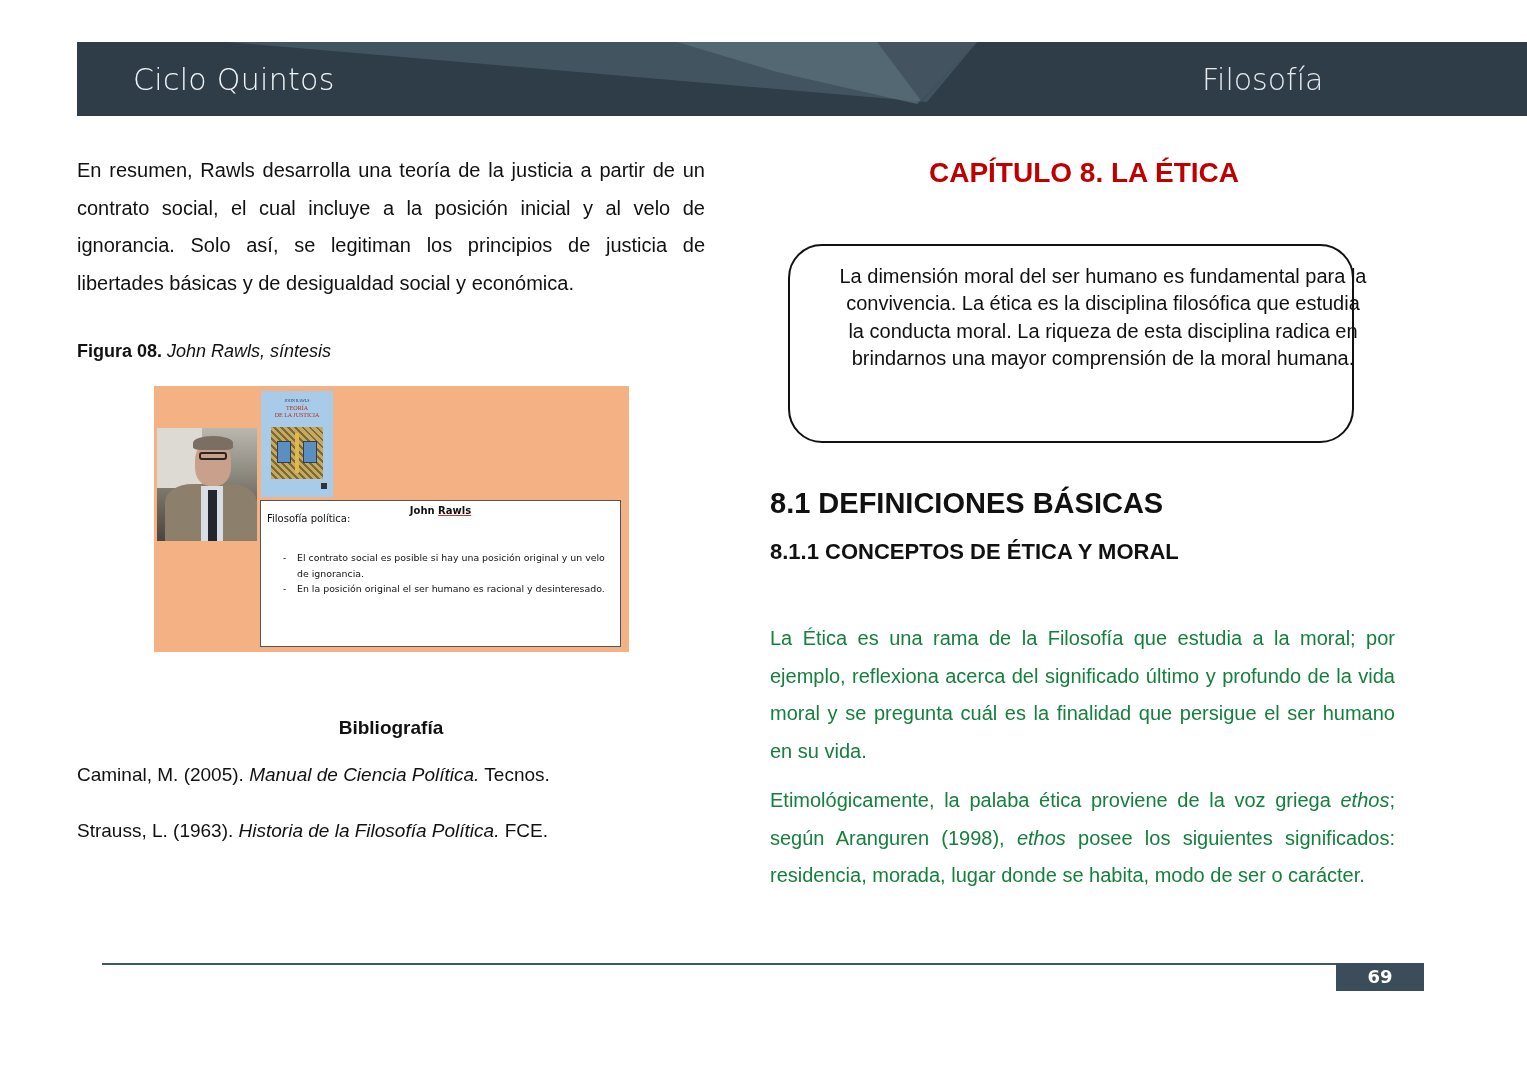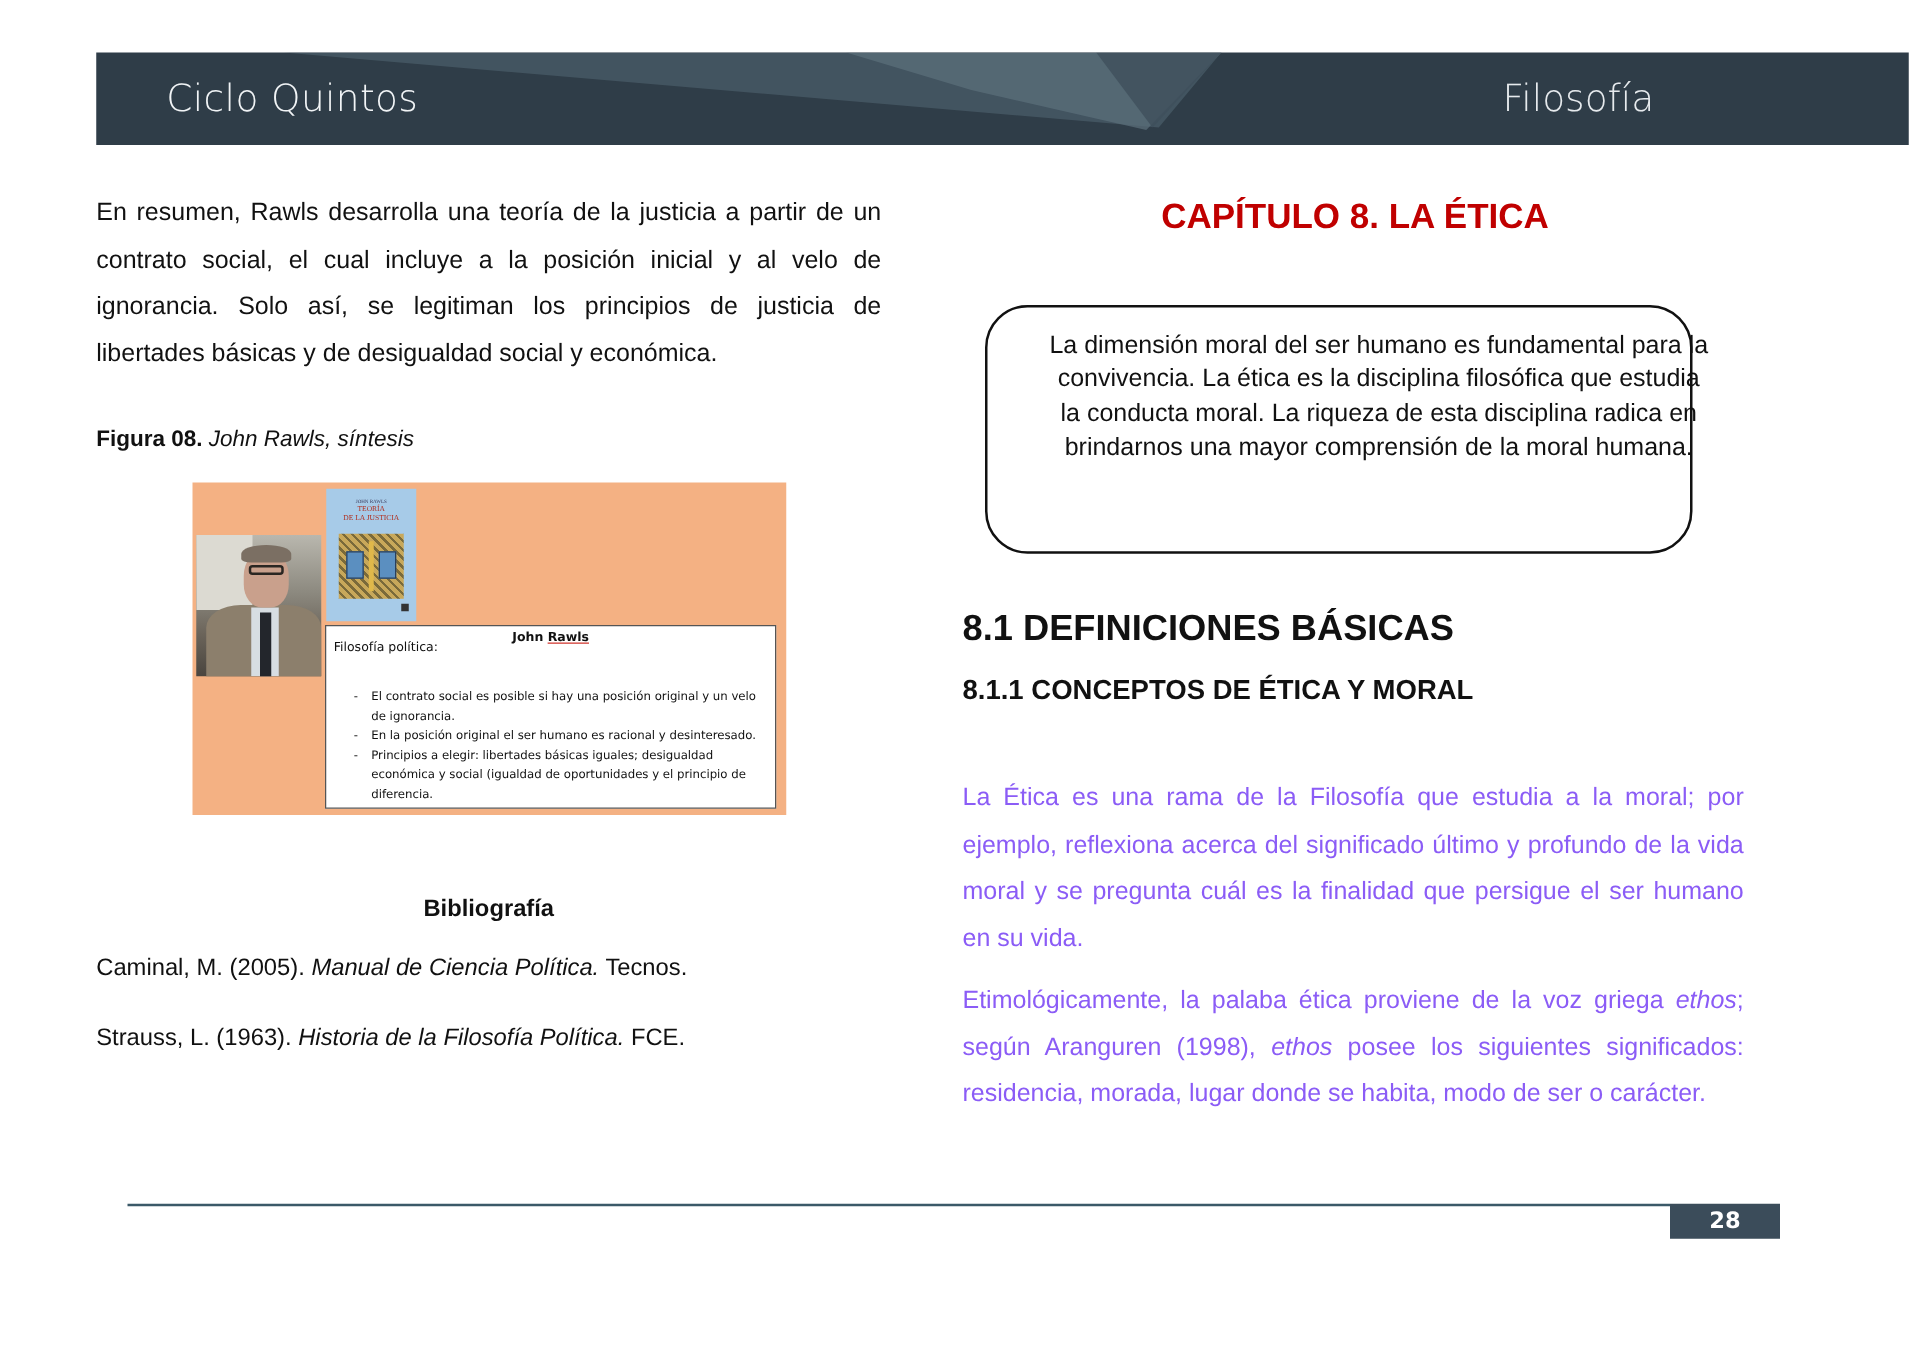--- a/index.html
+++ b/index.html
@@ -99,21 +99,21 @@
       border: 2px solid #111; border-radius: 34px;
     }
     .summary-text {
       position: absolute; left: 14px; top: 17px; width: 534px; text-align: center;
       font-size: 20px; line-height: 27.3px; color: #111; margin-left: 32px;
     }
     .h2 { position: absolute; left: 770px; top: 487px; font-size: 29px; font-weight: bold; }
     .h3 { position: absolute; left: 770px; top: 539px; font-size: 22px; font-weight: bold; }
     .right-para {
       position: absolute; left: 770px; width: 625px; font-size: 20px; line-height: 37.5px;
-      text-align: justify; color: #8b5cf6;
+      text-align: justify; color: #15803d;
     }
     .right-para b i, .right-para i b { font-weight: normal; font-style: italic; }
 
     
     .footer-line { position: absolute; left: 102px; top: 963px; width: 1234px; height: 2px; background: #3b5968; }
     .page-num {
       position: absolute; left: 1336px; top: 963px; width: 88px; height: 28px;
       background: #3b4c5a; color: #ffffff; font-size: 18px; font-weight: bold; text-align: center; line-height: 28px;
       font-family: "DejaVu Sans", sans-serif;
     }
@@ -162,21 +162,20 @@
         <div class="pole"></div>
     </div>
     <div class="pub"></div>
   </div>
   <div class="synth-box">
     <div class="synth-title"><span>John </span><span class="rawls">Rawls</span></div>
     <div class="synth-sub">Filosofía política:</div>
     <ul class="synth-list">
       <li>El contrato social es posible si hay una posición original y un velo de ignorancia.</li>
       <li>En la posición original el ser humano es racional y desinteresado.</li>
-      <li>Principios a elegir: libertades básicas iguales; desigualdad económica y social (igualdad de oportunidades y el principio de diferencia.</li>
     </ul>
   </div>
 </div>
 
 <div class="biblio-title">Bibliografía</div>
 <div class="biblio-item" style="top:764px;"><span>Caminal, M. (2005). </span><i>Manual de Ciencia Política.</i><span> Tecnos.</span></div>
 <div class="biblio-item" style="top:820px;"><span>Strauss, L. (1963). </span><i>Historia de la Filosofía Política.</i><span> FCE.</span></div>
 
 <div class="chapter-title">CAPÍTULO 8. LA ÉTICA</div>
 
@@ -185,13 +184,13 @@
 </div>
 
 <div class="h2">8.1 DEFINICIONES BÁSICAS</div>
 <div class="h3">8.1.1 CONCEPTOS DE ÉTICA Y MORAL</div>
 
 <p class="right-para" style="top:620px;">La Ética es una rama de la Filosofía que estudia a la moral; por ejemplo, reflexiona acerca del significado último y profundo de la vida moral y se pregunta cuál es la finalidad que persigue el ser humano en su vida.</p>
 
 <p class="right-para" style="top:782px;"><span>Etimológicamente, la palaba ética proviene de la voz griega </span><b><i>ethos</i></b><i style="font-style:normal">; según Aranguren (1998), </i><b><i>ethos</i></b><span> posee los siguientes significados: residencia, morada, lugar donde se habita, modo de ser o carácter.</span></p>
 
 <div class="footer-line"></div>
-<div class="page-num">28</div>
+<div class="page-num">69</div>
 
 </body></html>

